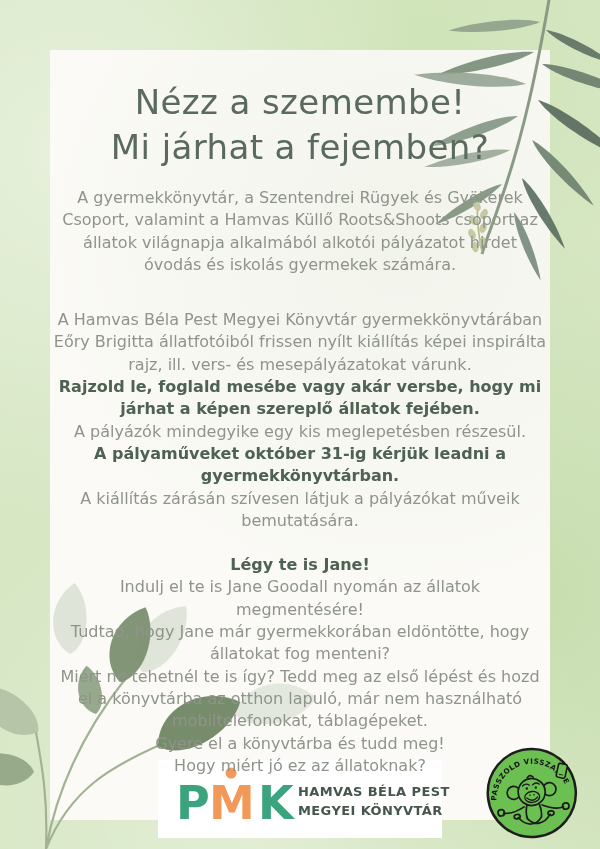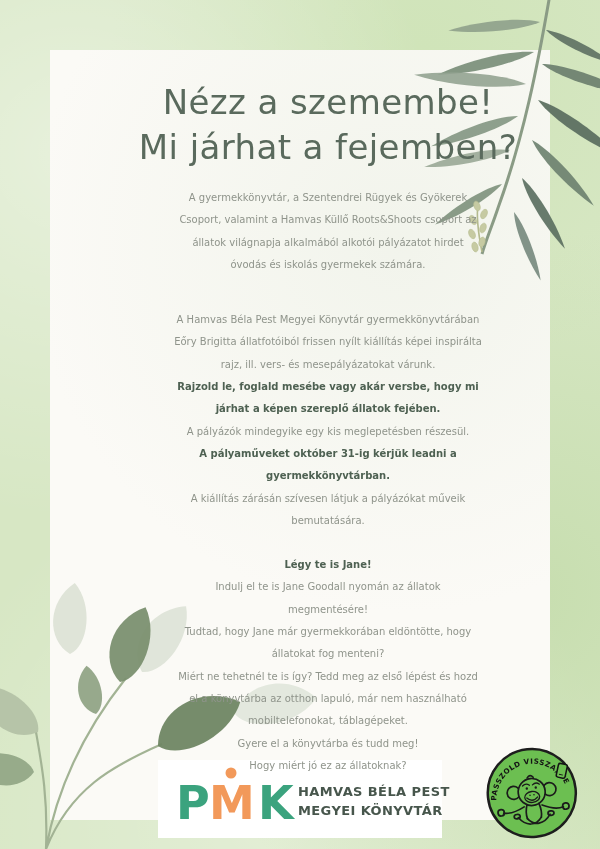--- a/index.html
+++ b/index.html
@@ -18,24 +18,24 @@
     background-color:#fbfaf6;
     background-image:radial-gradient(circle at 70% 25%, rgba(234,239,227,.55), transparent 55%);
     z-index:1;
   }
   .deco{position:absolute;z-index:2;}
   .deco svg{overflow:visible;display:block;}
   .leaves-tr{top:0;right:0;}
   .leaves-bl{left:0;bottom:0;}
   .content{
     position:absolute;left:50px;top:50px;width:500px;height:770px;z-index:3;
-    text-align:center;color:#8f948b;padding-left:28px;
+    text-align:center;color:#8f948b;
   }
   .title{margin:30px 0 0;font-weight:400;font-size:34px;line-height:45px;color:#5a6a5d;letter-spacing:.4px;}
-  .body{font-size:10px;line-height:22.3px;margin:0;white-space:pre-line;}
+  .body{font-size:16px;line-height:22.3px;margin:0;white-space:pre-line;}
   .bold{font-weight:700;color:#4e6152;}
   .mt-intro{margin-top:17px;}
   .mt-block{margin-top:33px;}
   .mt-jane{margin-top:22px;}
   .logo-box{
     position:absolute;left:158px;top:760px;width:284px;height:78px;
     background:#ffffff;z-index:2;display:flex;align-items:center;justify-content:center;
   }
   .logo-box svg{overflow:visible;}
   .stamp{

